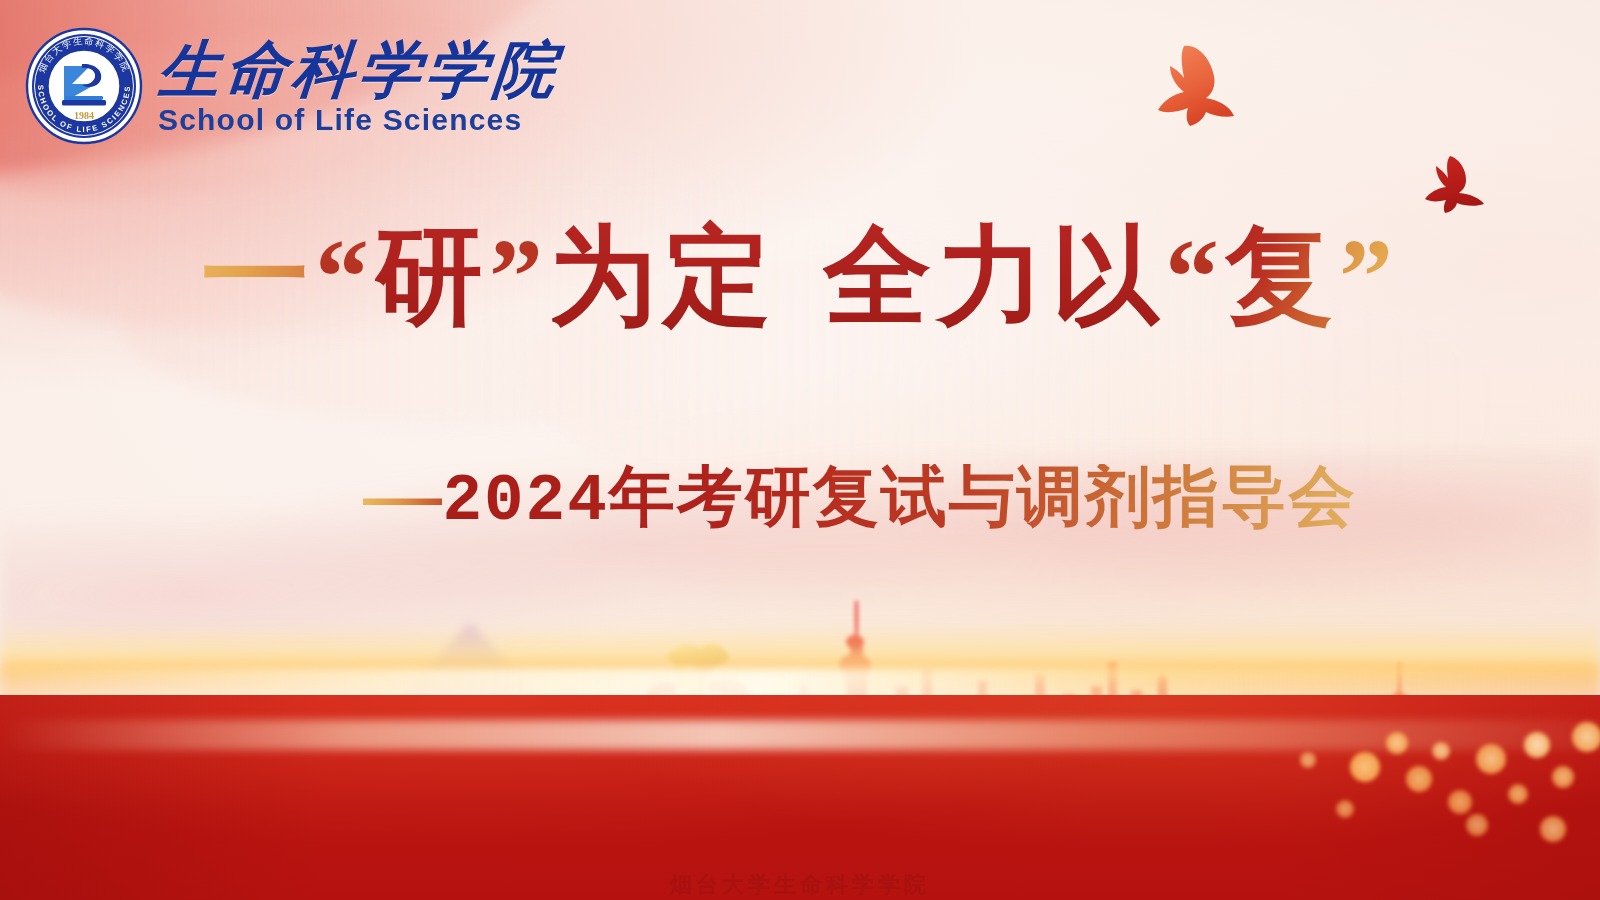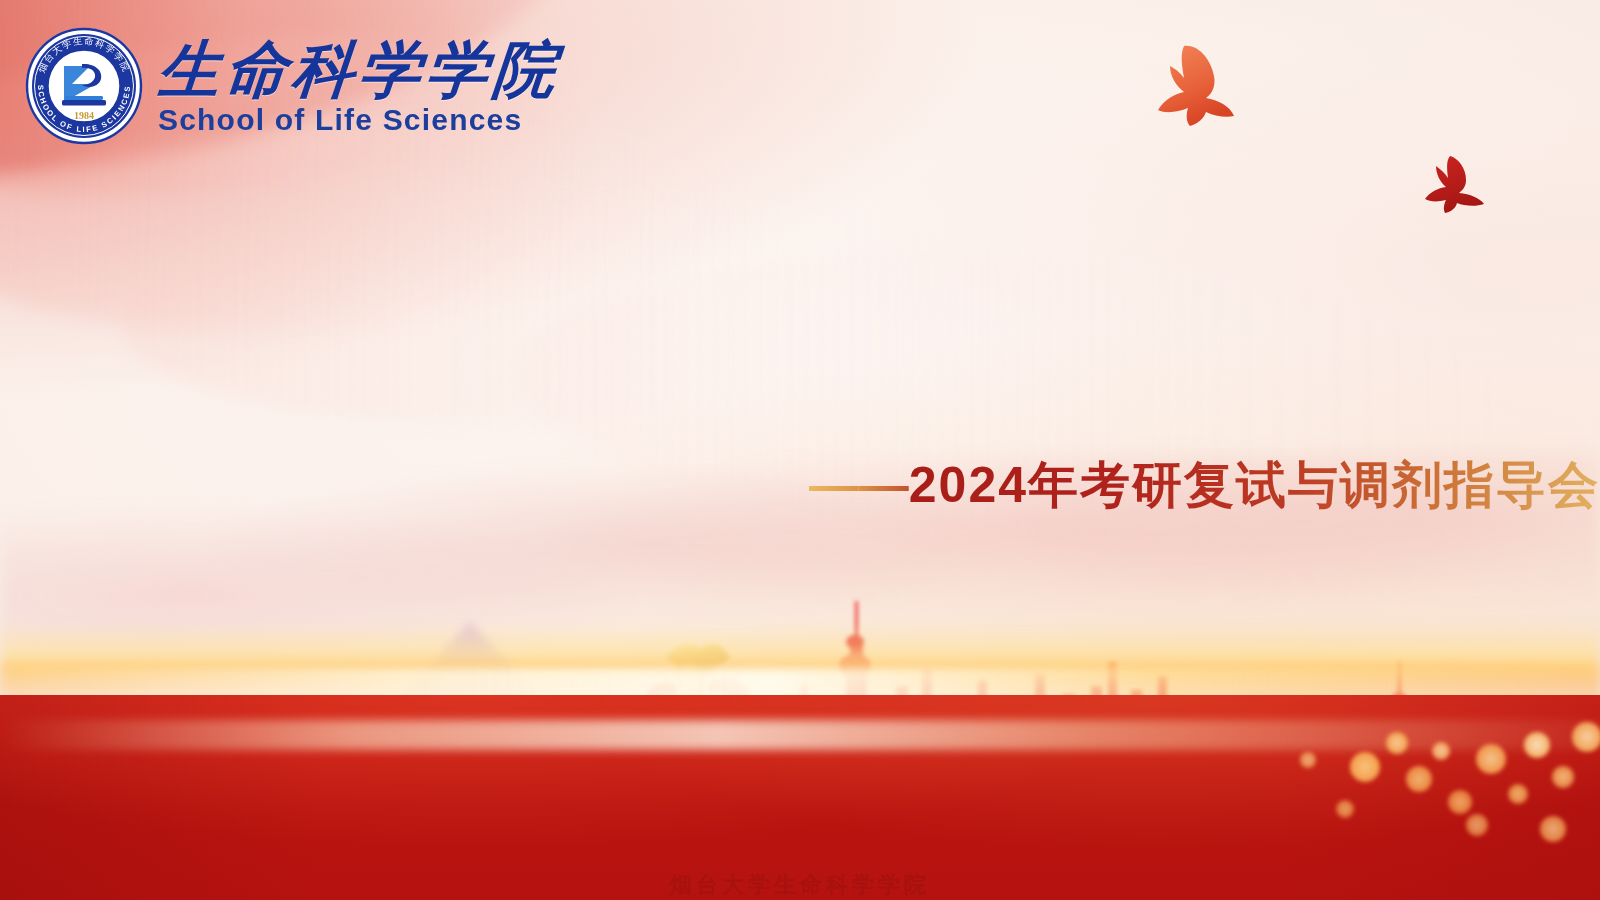--- a/index.html
+++ b/index.html
@@ -134,23 +134,23 @@
   }
   .g-gold2 {
     background:linear-gradient(120deg,#d98940 0%,#e5a950 55%,#edbe68 100%);
     -webkit-background-clip:text; background-clip:text;
     color:transparent; -webkit-text-fill-color:transparent;
   }
   .title-gap { display:inline-block; width:46px; }
 
   .sub-title {
     position:absolute; left:0; right:0; top:452px;
-    text-align:right; z-index:28; white-space:nowrap;
-    font-family:Liberation Sans, sans-serif;
-    font-size:50px; font-weight:700;
+    text-align:center; z-index:28; white-space:nowrap;
+    font-family:Liberation Mono, monospace;
+    font-size:66px; font-weight:700;
     letter-spacing:2px;
     padding-left:120px;
   }
   .sub-title .dash {
     background:linear-gradient(90deg,#e9b95f 0%,#dd9246 50%,#c4522c 100%);
     -webkit-background-clip:text; background-clip:text;
     color:transparent; -webkit-text-fill-color:transparent;
     letter-spacing:0;
   }
   .sub-title .body {
@@ -296,20 +296,23 @@
           <stop offset="100%" stop-color="#a51714"></stop>
         </linearGradient>
       </defs>
       <path d="M26,4 C34,6 42,16 42,28 C42,34 39,38 35,41 C46,42 56,46 60,52
                C52,55 40,54 33,51 C32,56 27,60 21,61 C19,57 20,52 22,48
                C14,50 6,50 1,47 C6,40 14,36 22,35 C16,30 12,22 12,14
                C16,17 21,21 24,26 C23,17 22,9 26,4 Z" fill="url(#bgr2)"></path>
     </svg>
   </div>
 
+  <div class="main-title">
+    <span class="seg g-gold">一</span><span class="seg g-rust">“</span><span class="seg g-red">研</span><span class="seg g-rust">”</span><span class="seg g-red">为定</span><span class="title-gap"></span><span class="seg g-red">全力以</span><span class="seg g-rust">“</span><span class="seg g-red2fade">复</span><span class="seg g-gold2">”</span>
+  </div>
 
   <div class="sub-title">
     <span class="dash">——</span><span class="body">2024年考研复试与调剂指导会</span>
   </div>
 
   <div class="haze-clouds"></div>
 
   <div class="scene">
     <svg viewBox="0 0 1600 430" preserveAspectRatio="none" aria-hidden="true">
       <defs>

